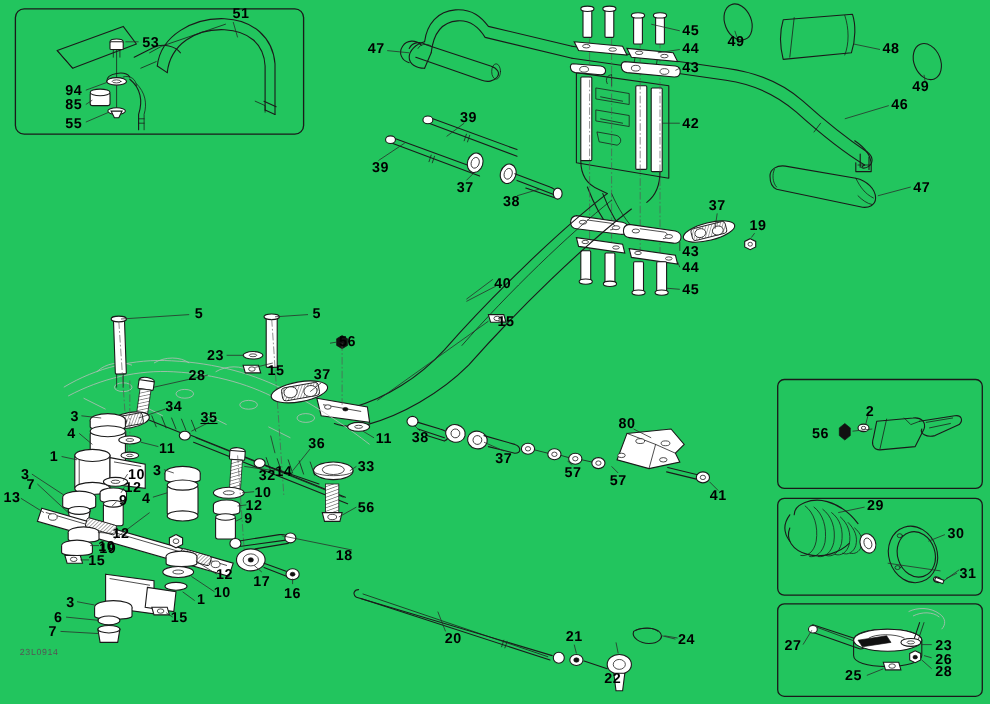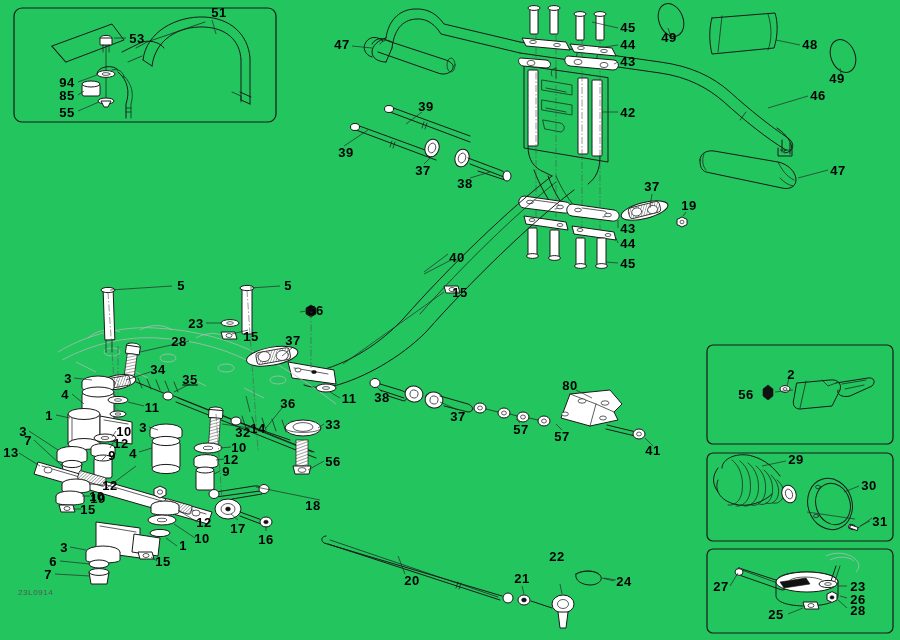--- a/index.html
+++ b/index.html
@@ -781,21 +781,21 @@
       <div class="callout" style="left: 183px; top: 545px;">1</div>
       <div class="callout" style="left: 163px; top: 561px;">15</div>
       <div class="callout" style="left: 64px; top: 547px;">3</div>
       <div class="callout" style="left: 53px; top: 561px;">6</div>
       <div class="callout" style="left: 48px; top: 574px;">7</div>
       <div class="callout" style="left: 238px; top: 528px;">17</div>
       <div class="callout" style="left: 266px; top: 539px;">16</div>
       <div class="callout" style="left: 313px; top: 505px;">18</div>
       <div class="callout" style="left: 412px; top: 580px;">20</div>
       <div class="callout" style="left: 522px; top: 578px;">21</div>
-      <div class="callout" style="left: 557px; top: 556px;">22</div>
+      <div class="callout" style="left: 557px; top: 616px;">22</div>
       <div class="callout" style="left: 624px; top: 581px;">24</div>
       <div class="callout" style="left: 746px; top: 394px;">56</div>
       <div class="callout" style="left: 791px; top: 374px;">2</div>
       <div class="callout" style="left: 796px; top: 459px; text-align: right;">29</div>
       <div class="callout" style="left: 869px; top: 485px;">30</div>
       <div class="callout" style="left: 880px; top: 521px;">31</div>
       <div class="callout" style="left: 721px; top: 586px;">27</div>
       <div class="callout" style="left: 858px; top: 586px;">23</div>
       <div class="callout" style="left: 858px; top: 599px;">26</div>
       <div class="callout" style="left: 858px; top: 610px;">28</div>

